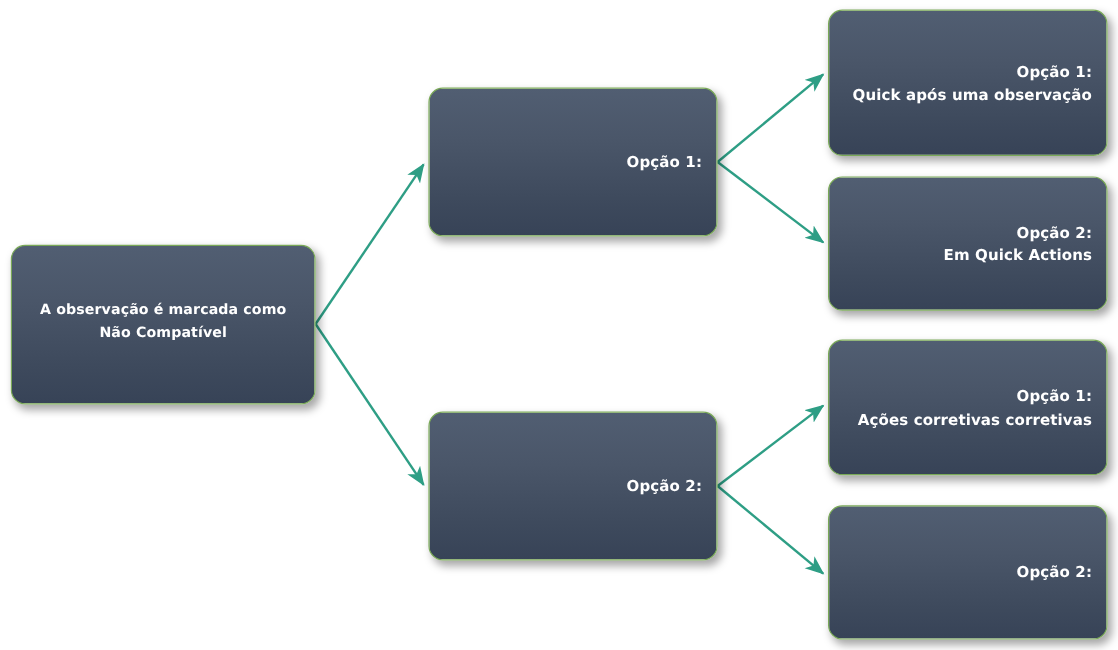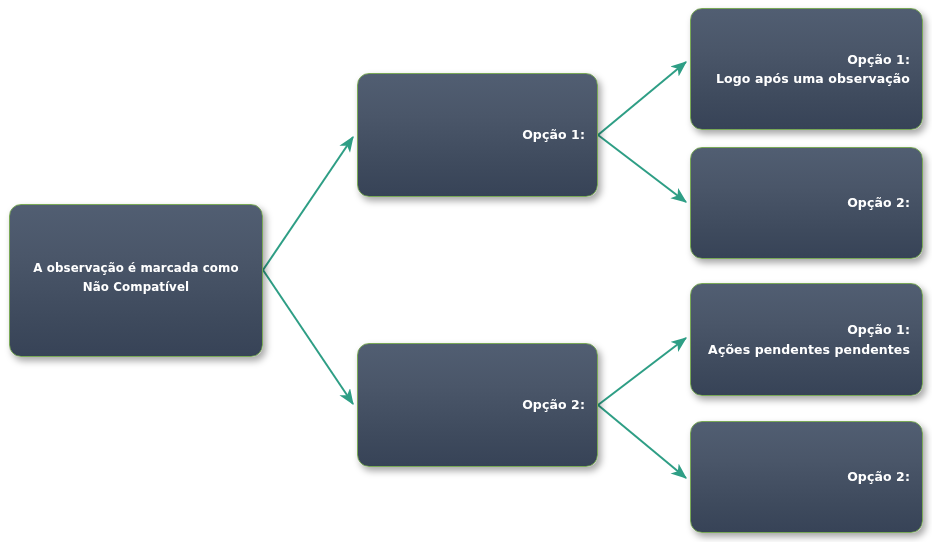--- a/index.html
+++ b/index.html
@@ -77,43 +77,44 @@
 
     <line x1="598" y1="135" x2="686" y2="62" stroke="#2e9e85" stroke-width="2" marker-end="url(#arrowhead)"></line>
 
     <line x1="598" y1="135" x2="686" y2="202" stroke="#2e9e85" stroke-width="2" marker-end="url(#arrowhead)"></line>
 
     <line x1="598" y1="405" x2="686" y2="338" stroke="#2e9e85" stroke-width="2" marker-end="url(#arrowhead)"></line>
 
     <line x1="598" y1="405" x2="686" y2="478" stroke="#2e9e85" stroke-width="2" marker-end="url(#arrowhead)"></line>
   </svg>
 
-  <div class="node root" style="left:9px; top:204px; width:254px; height:153px;">
+  <div class="node root" style="left:9px; top:204px; width:254px; height:133px;">
     <div class="line l1">A observação é marcada como Não Compatível</div>
   </div>
 
   <div class="node" style="left:357px; top:73px; width:241px; height:124px;">
     <div class="line">Opção 1:</div>
   </div>
 
   <div class="node" style="left:357px; top:343px; width:241px; height:124px;">
     <div class="line">Opção 2:</div>
   </div>
 
   <div class="node" style="left:690px; top:8px; width:233px; height:122px;">
     <div class="line">Opção 1:</div>
-    <div class="line">Logo após uma observação</div>
+    <div class="line">Quick após uma observação</div>
   </div>
 
   <div class="node" style="left:690px; top:147px; width:233px; height:112px;">
     <div class="line">Opção 2:</div>
+    <div class="line">Em Quick Actions</div>
   </div>
 
   <div class="node" style="left:690px; top:283px; width:233px; height:113px;">
     <div class="line">Opção 1:</div>
-    <div class="line">Ações pendentes pendentes</div>
+    <div class="line">Ações corretivas corretivas</div>
   </div>
 
   <div class="node" style="left:690px; top:421px; width:233px; height:112px;">
     <div class="line">Opção 2:</div>
   </div>
 
 </div>
 
 </body></html>

